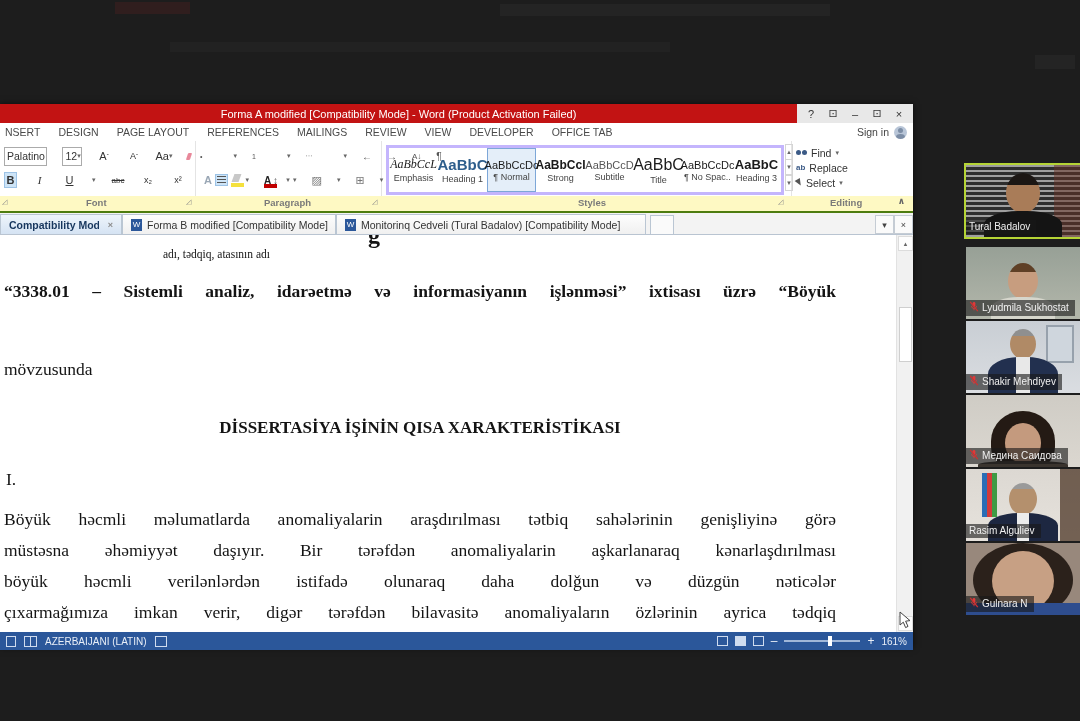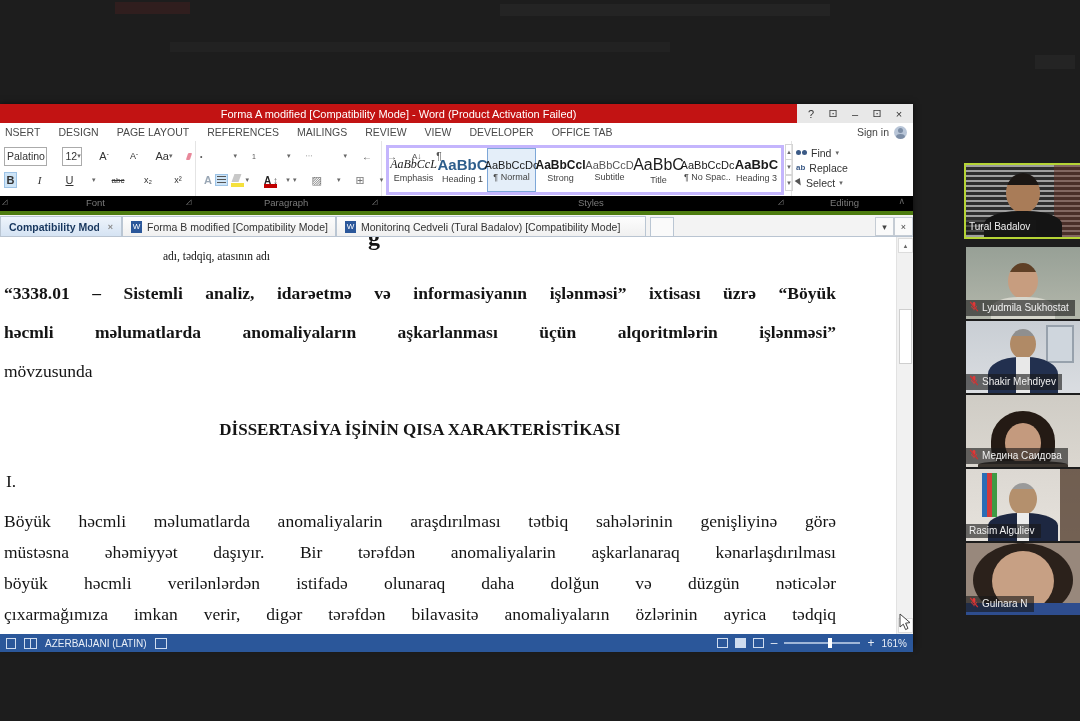--- a/index.html
+++ b/index.html
@@ -57,21 +57,21 @@
   .scrollcol{width:14px;height:46px;display:flex;flex-direction:column;margin-left:1px;}
   .scrollcol span{flex:1;border:1px solid #d5d5d5;font-size:6px;color:#666;display:flex;align-items:center;justify-content:center;margin-top:-1px;}
 
   .edit-g{font-size:10.5px;color:#333;padding-top:4px;}
   .edrow{display:flex;align-items:center;gap:4px;height:15px;white-space:nowrap;}
   .binoc{display:inline-block;width:11px;height:5px;position:relative;}
   .binoc::before{content:'';position:absolute;left:0;top:0;width:5px;height:5px;border-radius:50%;background:#3b5a86;box-shadow:6px 0 0 #3b5a86;}
   .replg{font-size:8px;color:#3b5a86;font-weight:bold;}
   .selarr{width:0;height:0;border-left:3px solid transparent;border-right:3px solid transparent;border-top:7px solid #555;transform:rotate(-30deg);}
 
-  .ribbonfooter{height:15px;position:relative;font-size:9.5px;color:#7a7a7a;background:#000000;border-bottom:4px solid #4d7c0f;}
+  .ribbonfooter{height:15px;position:relative;font-size:9.5px;color:#7a7a7a;background:#fef9c3;border-bottom:2px solid #4d7c0f;font-weight:bold;}
   .glabel{position:absolute;top:1px;}
   .launch{position:absolute;top:2px;font-size:7px;color:#8a8a8a;}
   .chev{position:absolute;top:0;right:8px;font-size:9px;color:#666;}
 
   .doctabs{height:21px;background:#f3f3f3;border-bottom:1px solid #b9c4d1;display:flex;align-items:flex-end;font-size:10.5px;}
   .dtab{height:19px;border:1px solid #bac6d3;border-bottom:none;display:flex;align-items:center;gap:5px;padding:0 8px;background:linear-gradient(#fdfdfd,#f0f0f0);color:#333;white-space:nowrap;overflow:hidden;}
   .dtab.active{background:linear-gradient(#eef4fb,#d5e3f3);color:#17365d;font-weight:bold;width:104px;}
   .dtab .xclose{color:#8a8a8a;font-size:9px;margin-left:4px;}
   .wicon{width:11px;height:12px;background:#2b579a;color:#fff;font-size:8px;display:flex;align-items:center;justify-content:center;flex:none;}
   .dtab-new{width:22px;height:18px;border:1px solid #bac6d3;border-bottom:none;background:#fafafa;margin-left:4px;}
@@ -338,21 +338,20 @@
         <span class="caret" style="width:17px;height:17px;">▾</span>
         <span class="xclose">×</span>
       </div>
     </div>
 
     <div class="docarea">
       <span class="clipchar">ğ</span>
       <span class="caption">adı, tədqiq, atasının adı</span>
 
       <div class="dline just b" style="top:46px;">“3338.01 – Sistemli analiz, idarəetmə və informasiyanın işlənməsi” ixtisası üzrə “Böyük</div>
-      <div class="dline just b" style="top:85px;">həcmli məlumatlarda anomaliyaların aşkarlanması üçün alqoritmlərin işlənməsi”</div>
       <div class="dline" style="top:124px;">mövzusunda</div>
 
       <div class="dheading">DİSSERTASİYA İŞİNİN QISA XARAKTERİSTİKASI</div>
 
       <span class="secnum">I.</span>
 
       <div class="dline just" style="top:274px;">Böyük həcmli məlumatlarda anomaliyalarin araşdırılması tətbiq sahələrinin genişliyinə görə</div>
       <div class="dline just" style="top:305px;">müstəsna əhəmiyyət daşıyır. Bir tərəfdən anomaliyalarin aşkarlanaraq kənarlaşdırılması</div>
       <div class="dline just" style="top:336px;">böyük həcmli verilənlərdən istifadə olunaraq daha dolğun və düzgün nəticələr</div>
       <div class="dline just" style="top:367px;">çıxarmağımıza imkan verir, digər tərəfdən bilavasitə anomaliyaların özlərinin ayrica tədqiq</div>

